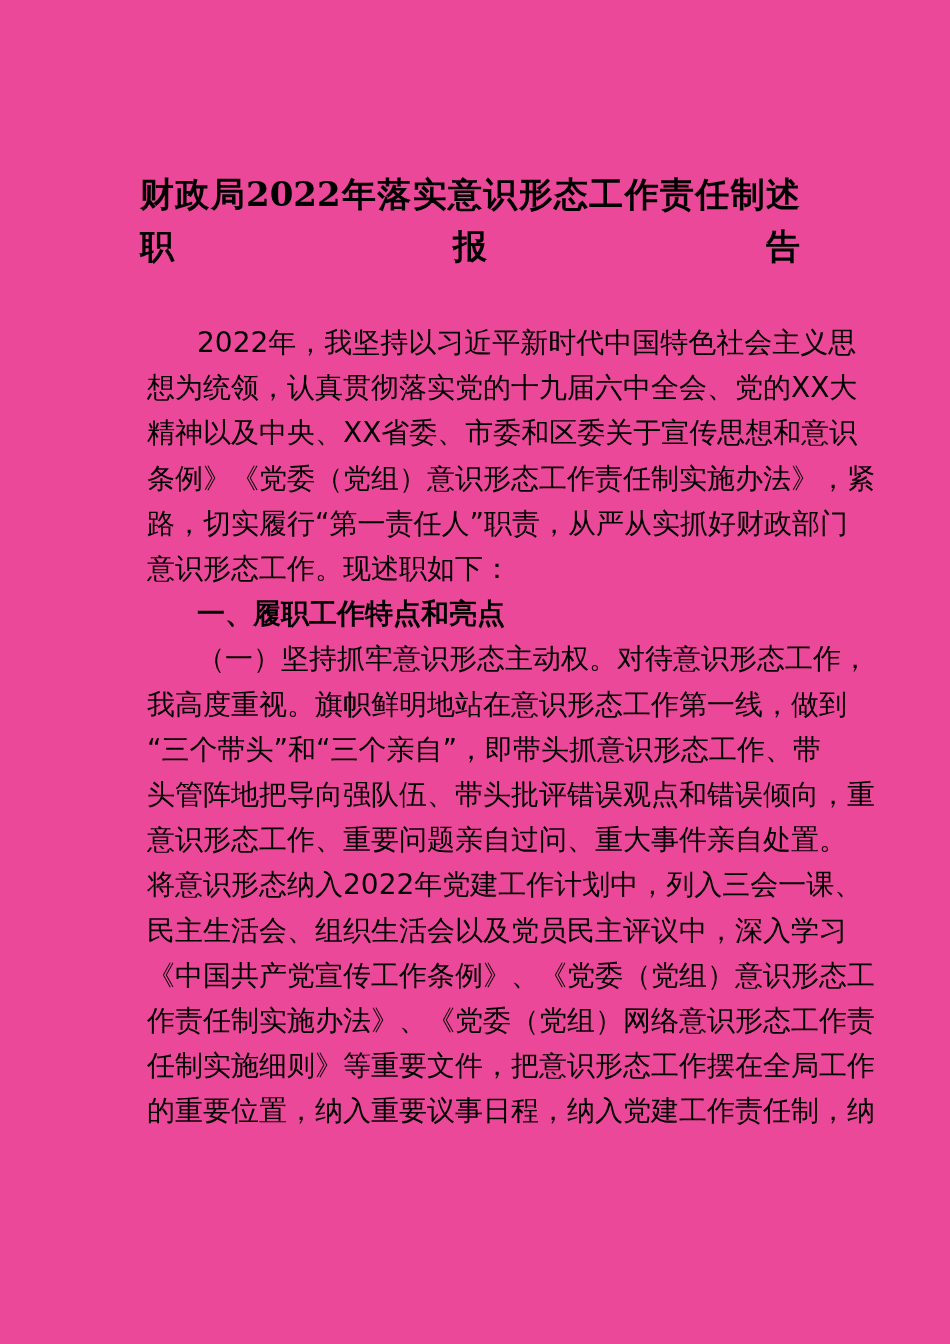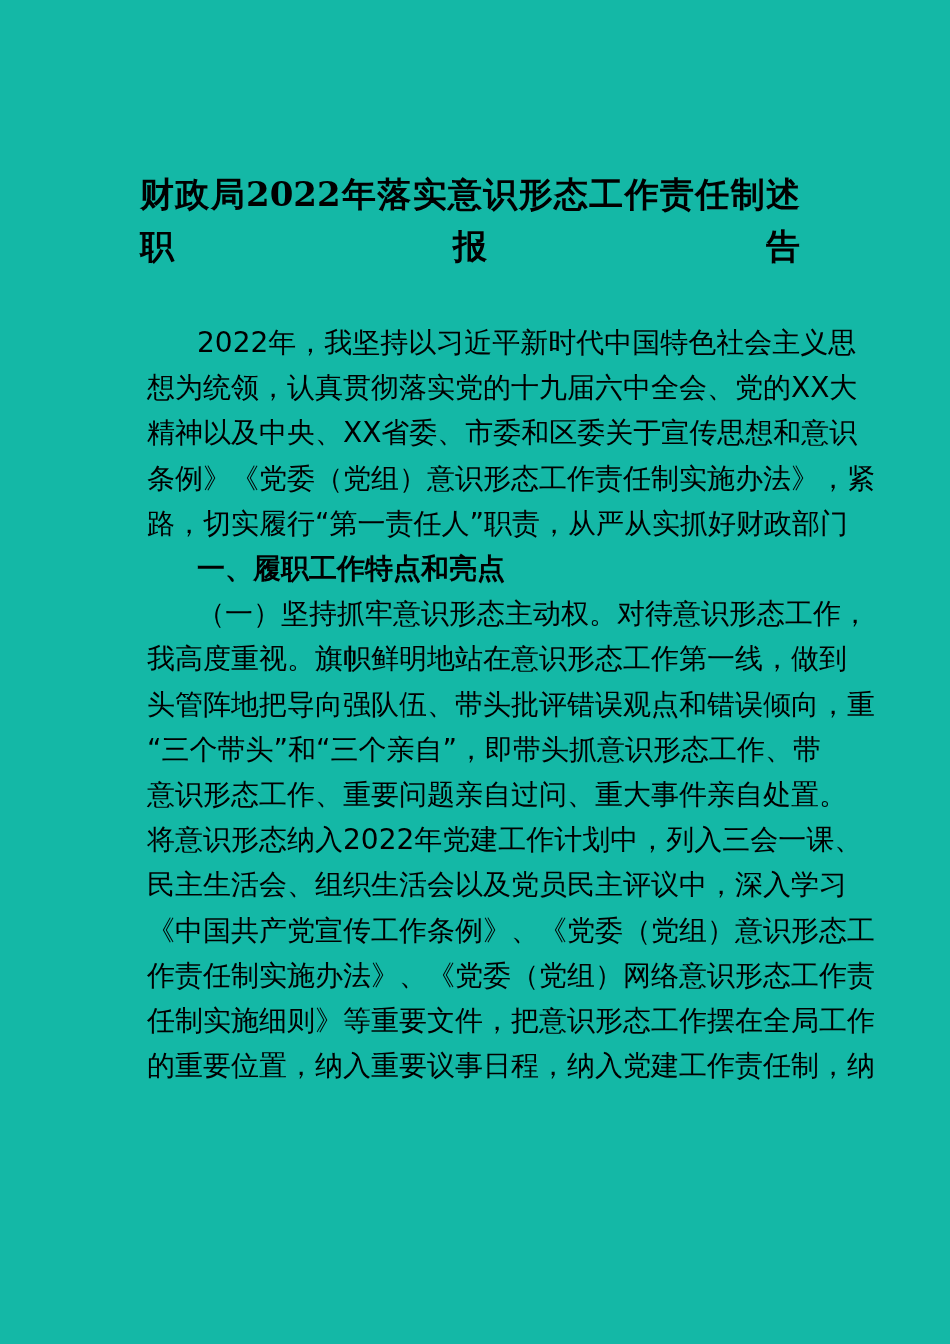--- a/index.html
+++ b/index.html
@@ -13,21 +13,21 @@
       position: relative;
       overflow: hidden;
       color: #000000;
     }
     .page {
       position: absolute;
       left: 0;
       top: 0;
       width: 950px;
       height: 1344px;
-      background: #14b8a6;
+      background: #ec4899;
     }
     .title {
       position: absolute;
       left: 140px;
       width: 670px;
       top: 168px;
       text-align: center;
       font-family: "DejaVu Serif", "Liberation Serif", serif;
       font-weight: bold;
       font-size: 34px;
@@ -78,31 +78,32 @@
   </div>
 
   <div class="body">
 
     <div>
       <span class="line indent">2022年，我坚持以习近平新时代中国特色社会主义思</span>
       <span class="line">想为统领，认真贯彻落实党的十九届六中全会、党的XX大</span>
       <span class="line">精神以及中央、XX省委、市委和区委关于宣传思想和意识</span>
       <span class="line">条例》《党委（党组）意识形态工作责任制实施办法》，紧</span>
       <span class="line">路，切实履行“第一责任人”职责，从严从实抓好财政部门</span>
+      <span class="line last">意识形态工作。现述职如下：</span>
     </div>
 
     <div>
       <span class="line indent heading last">一、履职工作特点和亮点</span>
     </div>
 
     <div>
       <span class="line indent">（一）坚持抓牢意识形态主动权。对待意识形态工作，</span>
       <span class="line">我高度重视。旗帜鲜明地站在意识形态工作第一线，做到</span>
+      <span class="line">“三个带头”和“三个亲自”，即带头抓意识形态工作、带</span>
       <span class="line">头管阵地把导向强队伍、带头批评错误观点和错误倾向，重</span>
-      <span class="line">“三个带头”和“三个亲自”，即带头抓意识形态工作、带</span>
       <span class="line">意识形态工作、重要问题亲自过问、重大事件亲自处置。</span>
       <span class="line">将意识形态纳入2022年党建工作计划中，列入三会一课、</span>
       <span class="line">民主生活会、组织生活会以及党员民主评议中，深入学习</span>
       <span class="line">《中国共产党宣传工作条例》、《党委（党组）意识形态工</span>
       <span class="line">作责任制实施办法》、《党委（党组）网络意识形态工作责</span>
       <span class="line">任制实施细则》等重要文件，把意识形态工作摆在全局工作</span>
       <span class="line">的重要位置，纳入重要议事日程，纳入党建工作责任制，纳</span>
     </div>
 
   </div>

